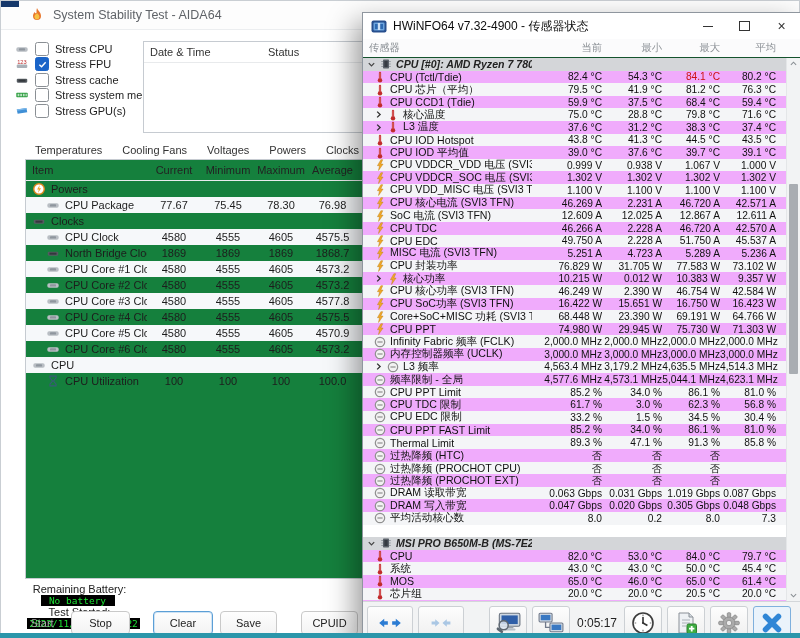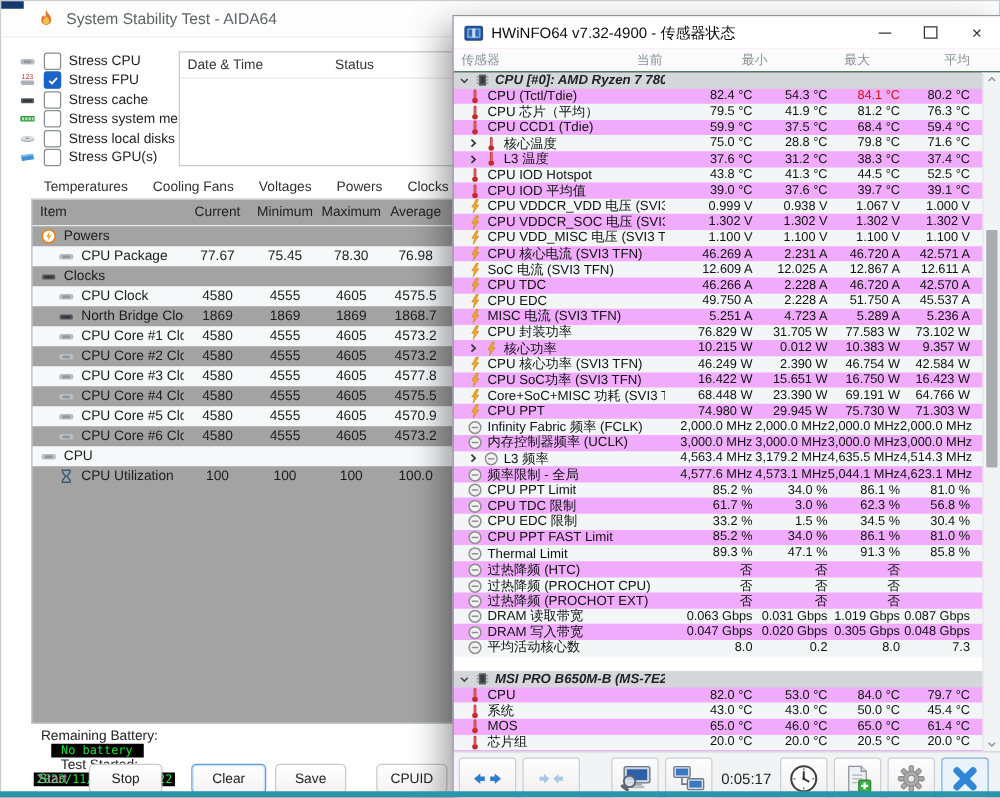--- a/index.html
+++ b/index.html
@@ -26,21 +26,21 @@
             border:1px solid #c6cbd1;font-size:11px;color:#333;}
   .loghead{display:flex;height:20px;align-items:center;border-bottom:1px solid #e8eaec;}
   .loghead span{padding-left:6px;}
   .loghead span:first-child{width:112px;}
 
   .tabs{position:absolute;left:24px;top:138px;right:0;height:20px;display:flex;align-items:flex-end;
         font-size:11px;color:#333;}
   .tab{padding:3px 9px 3px 9px;border:1px solid transparent;border-bottom:none;white-space:nowrap;}
   .tab.active{background:#fff;border-color:#c2c7cc;border-radius:3px 3px 0 0;position:relative;top:1px;padding-top:4px;}
 
-  .stats{position:absolute;left:24px;top:158px;width:340px;height:418px;background:#a3a3a3;
+  .stats{position:absolute;left:24px;top:158px;width:340px;height:418px;background:#15803d;
          border:1px solid #c6cbd1;font-size:11px;color:#1d1d1d;}
   .srow{display:grid;grid-template-columns:1fr 54px 54px 52px 51px;align-items:center;height:16px;padding:0 8px 0 6px;}
   .srow.head{height:20px;border-bottom:1px solid #e9ebed;color:#222;}
   .srow:not(.head):nth-child(even){background:#f6f8fa;}
   .srow .lab{display:flex;align-items:center;gap:5px;overflow:hidden;white-space:nowrap;}
   .srow.item .lab{padding-left:14px;}
   .srow .val{text-align:center;white-space:nowrap;}
 
   .bat{position:absolute;left:18px;top:582px;height:20px;display:flex;align-items:center;font-size:11px;color:#222;flex-direction:column;}
   .lcd{background:#000;color:var(--status-green);font-family:"DejaVu Sans Mono",monospace;font-size:9.5px;
@@ -66,21 +66,21 @@
       box-shadow:-8px 10px 26px rgba(0,0,0,.38);}
   .hw-title{height:26px;display:flex;align-items:center;gap:6px;padding-left:8px;font-size:12px;color:#0d0d0d;background:#fff;}
   .hw-title .icn{width:16px;height:15px;}
   .hw-controls{margin-left:auto;display:flex;height:100%;}
   .hw-ctrl{width:37px;height:100%;display:flex;align-items:center;justify-content:center;color:#333;}
   .hw-ctrl .minbar{width:10px;height:1px;background:#333;}
   .hw-ctrl .maxbox{width:9px;height:8px;border:1px solid #333;}
   .hw-ctrl.close{font-size:14px;}
 
   .hw-head{height:18px;display:grid;grid-template-columns:1fr 70px 60px 58px 56px;padding:0 24px 0 6px;
-           align-items:center;font-size:10.3px;color:#8a8f94;border-bottom:1px solid #14532d;background:#fbfbfc;gap:24px;}
+           align-items:center;font-size:10.3px;color:#8a8f94;border-bottom:6px solid #14532d;background:#fbfbfc;}
   .hw-head span{text-align:right;}
   .hw-head span:first-child{text-align:left;}
 
   .hwlist{position:absolute;top:45px;left:0;right:13px;bottom:43px;overflow:hidden;font-size:10.6px;color:#111;}
   .hwrow{display:grid;grid-template-columns:1fr 70px 60px 58px 56px;padding:0 11px 0 4px;height:12.62px;align-items:center;}
   .hwrow:nth-child(odd):not(.group):not(.spacer){background:#f4f5f7;}
   .hwrow.group{background:#d4d6d9;font-style:italic;font-weight:600;color:#222;}
   .hwrow.spacer{background:#fff;}
   .hwrow .lab{display:flex;align-items:center;gap:4px;white-space:nowrap;overflow:hidden;}
   .hwrow.sensor .lab{padding-left:7px;}
@@ -162,31 +162,20 @@
             <svg viewBox="0 0 16 16">
               <rect x="1.5" y="5.5" width="13" height="5" rx="0.8" fill="#2f9e41"></rect>
               <rect x="3" y="6.6" width="2" height="2.8" fill="#bfe3c5"></rect>
               <rect x="6" y="6.6" width="2" height="2.8" fill="#bfe3c5"></rect>
               <rect x="9" y="6.6" width="2" height="2.8" fill="#bfe3c5"></rect>
               <rect x="12" y="6.6" width="1.5" height="2.8" fill="#bfe3c5"></rect>
             </svg>
           </span>
           <span class="cb"></span>
           <span>Stress system memory</span>
-        </div>
-        <div class="stress-row">
-          <span class="icn">
-            <svg viewBox="0 0 16 16">
-              <ellipse cx="8" cy="8.6" rx="6" ry="2.4" fill="#9aa1a8"></ellipse>
-              <ellipse cx="8" cy="7.6" rx="6" ry="2.4" fill="#d7dbdf"></ellipse>
-              <ellipse cx="8" cy="7.6" rx="1.6" ry=".7" fill="#8b9199"></ellipse>
-            </svg>
-          </span>
-          <span class="cb"></span>
-          <span>Stress local disks</span>
         </div>
         <div class="stress-row">
           <span class="icn">
             <svg viewBox="0 0 16 16">
               <path d="M2 6.2 13 4.5l1 5-11 1.7Z" fill="#3f8fd6"></path>
               <path d="M2 6.2 13 4.5l.3 1.5L2.4 7.7Z" fill="#7db9ea"></path>
             </svg>
           </span>
           <span class="cb"></span>
           <span>Stress GPU(s)</span>
@@ -586,21 +575,21 @@
                 <rect x="4.7" y="0.8" width="2.6" height="8.4" rx="1.3" fill="#c02b2b"></rect>
                 <circle cx="6" cy="10.9" r="2.6" fill="#c02b2b"></circle>
                 <rect x="5.5" y="1.8" width="0.9" height="7" fill="#ea8c8c"></rect>
               </svg>
             </span>
             <span>CPU IOD Hotspot</span>
           </span>
           <span class="val">43.8 °C</span>
           <span class="val">41.3 °C</span>
           <span class="val">44.5 °C</span>
-          <span class="val">52.5 °C</span>
+          <span class="val">43.5 °C</span>
         </div>
         <div class="hwrow sensor">
           <span class="lab">
             <span class="icn">
               <svg viewBox="0 0 12 14">
                 <rect x="4.7" y="0.8" width="2.6" height="8.4" rx="1.3" fill="#c02b2b"></rect>
                 <circle cx="6" cy="10.9" r="2.6" fill="#c02b2b"></circle>
                 <rect x="5.5" y="1.8" width="0.9" height="7" fill="#ea8c8c"></rect>
               </svg>
             </span>

